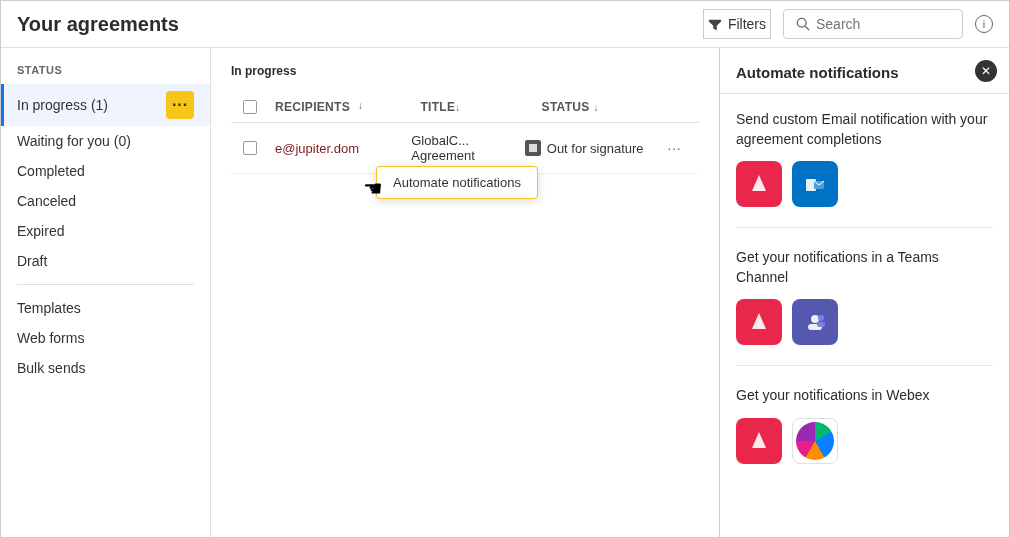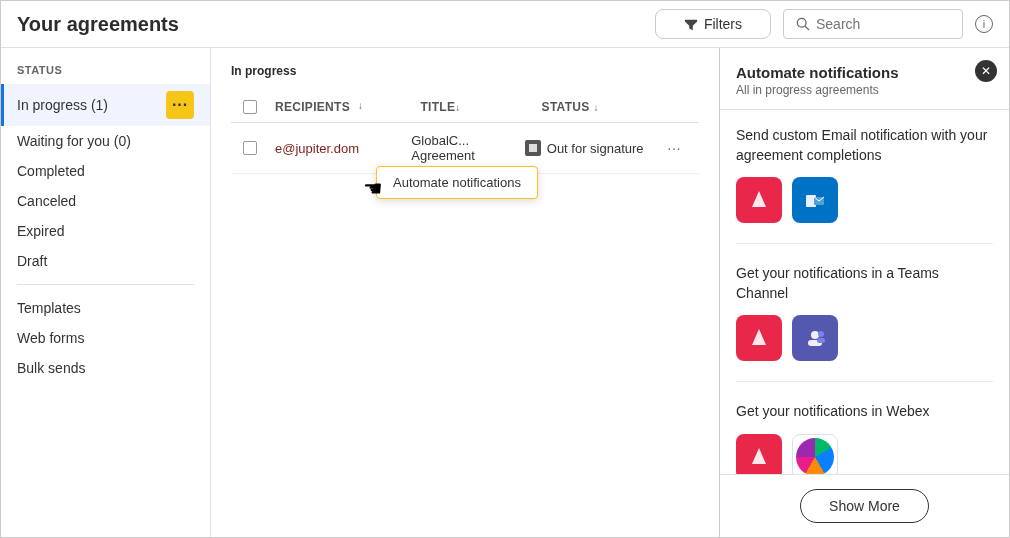--- a/index.html
+++ b/index.html
@@ -26,23 +26,23 @@
       font-size: 20px;
       font-weight: 600;
       color: #2c2c2c;
       flex: 1;
     }
 
     .filters-btn {
       display: flex;
       align-items: center;
       gap: 6px;
-      padding: 6px 28px;
+      padding: 6px 4px;
       border: 1px solid #ccc;
-      border-radius: 8px;
+      border-radius: 0;
       background: #fff;
       cursor: pointer;
       font-size: 14px;
       color: #333;
       justify-content: center;
     }
 
     .search-box {
       display: flex;
       align-items: center;
@@ -479,21 +479,20 @@
         <span>Automate notifications</span>
       </div>
 
       <div class="cursor-hand">☚</div>
     </div>
 
     <div class="right-panel">
       <div class="right-panel-header">
         <div>
           <div class="right-panel-title">Automate notifications</div>
-          <div class="right-panel-subtitle">All in progress agreements</div>
         </div>
         <div class="close-btn">
           <span>✕</span>
         </div>
       </div>
 
       <div class="right-panel-body">
 
         <div class="notification-card">
           <div class="notification-card-title">Send custom Email notification with your agreement completions</div>
@@ -542,18 +541,15 @@
               </svg>
             </div>
             <div class="app-icon app-icon-webex">
               <div class="webex-circle"></div>
             </div>
           </div>
         </div>
 
       </div>
 
-      <div class="show-more-btn">
-        <button>Show More</button>
-      </div>
     </div>
   </div>
 </div>
 
 </body></html>

